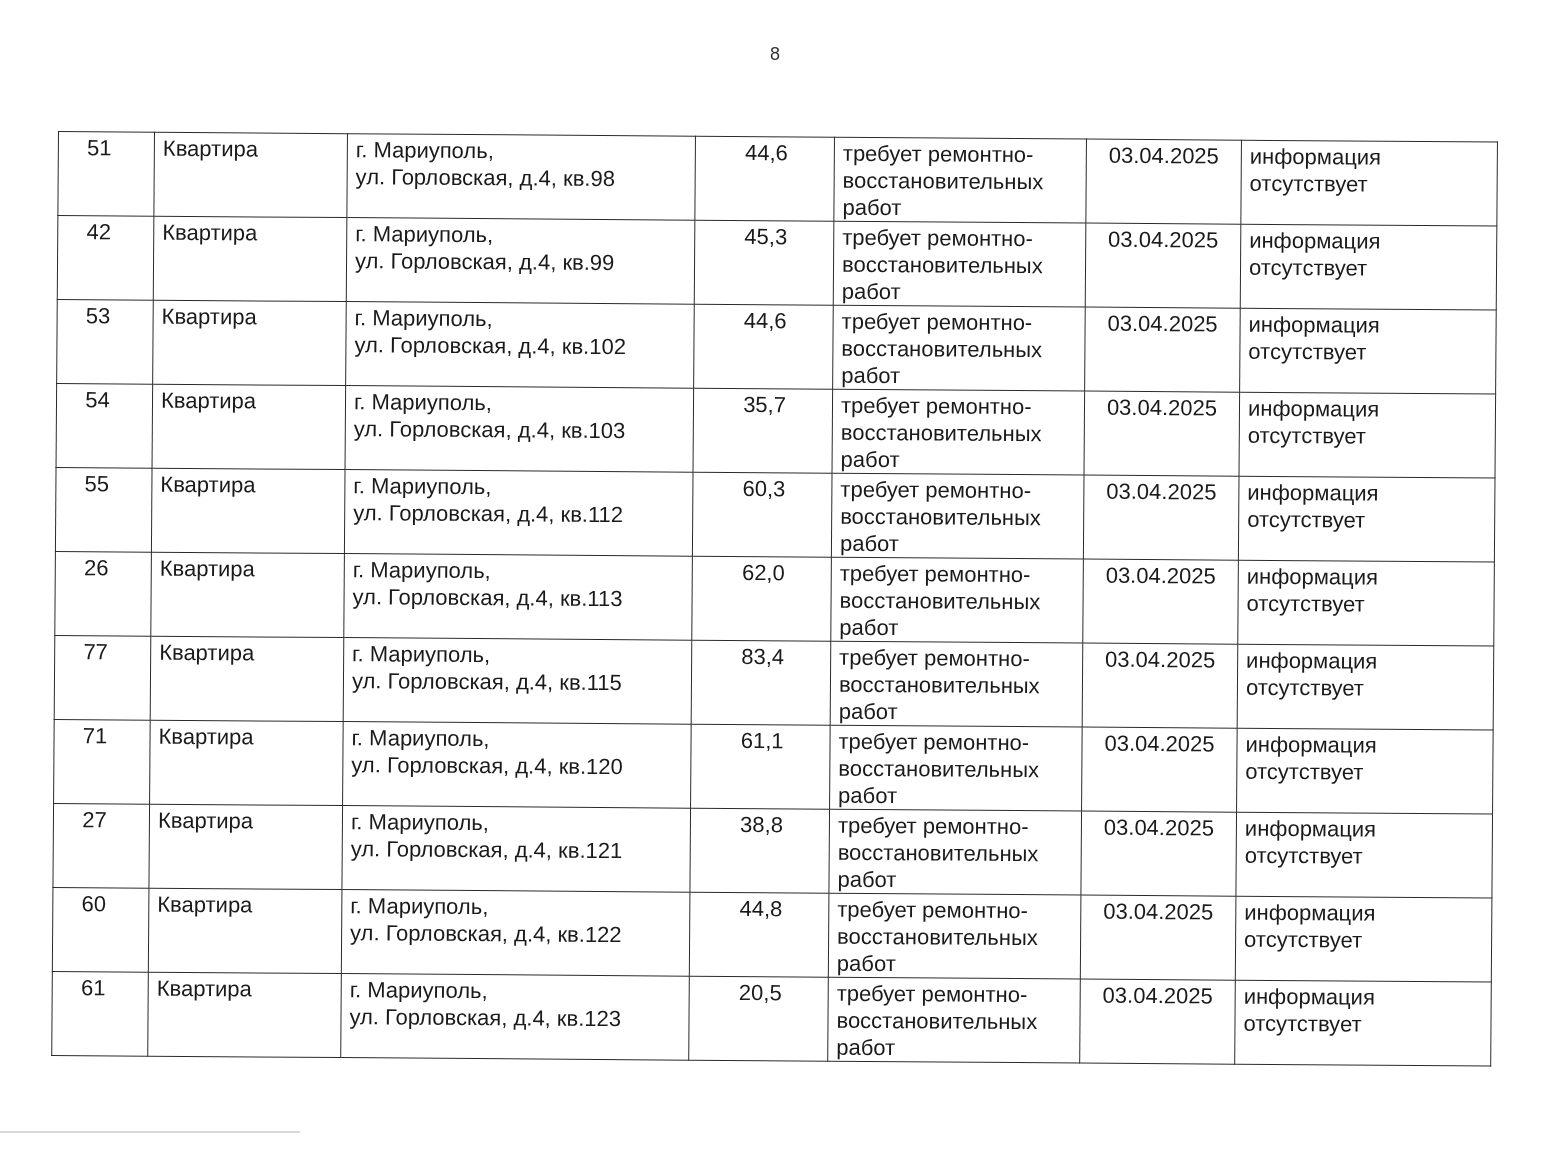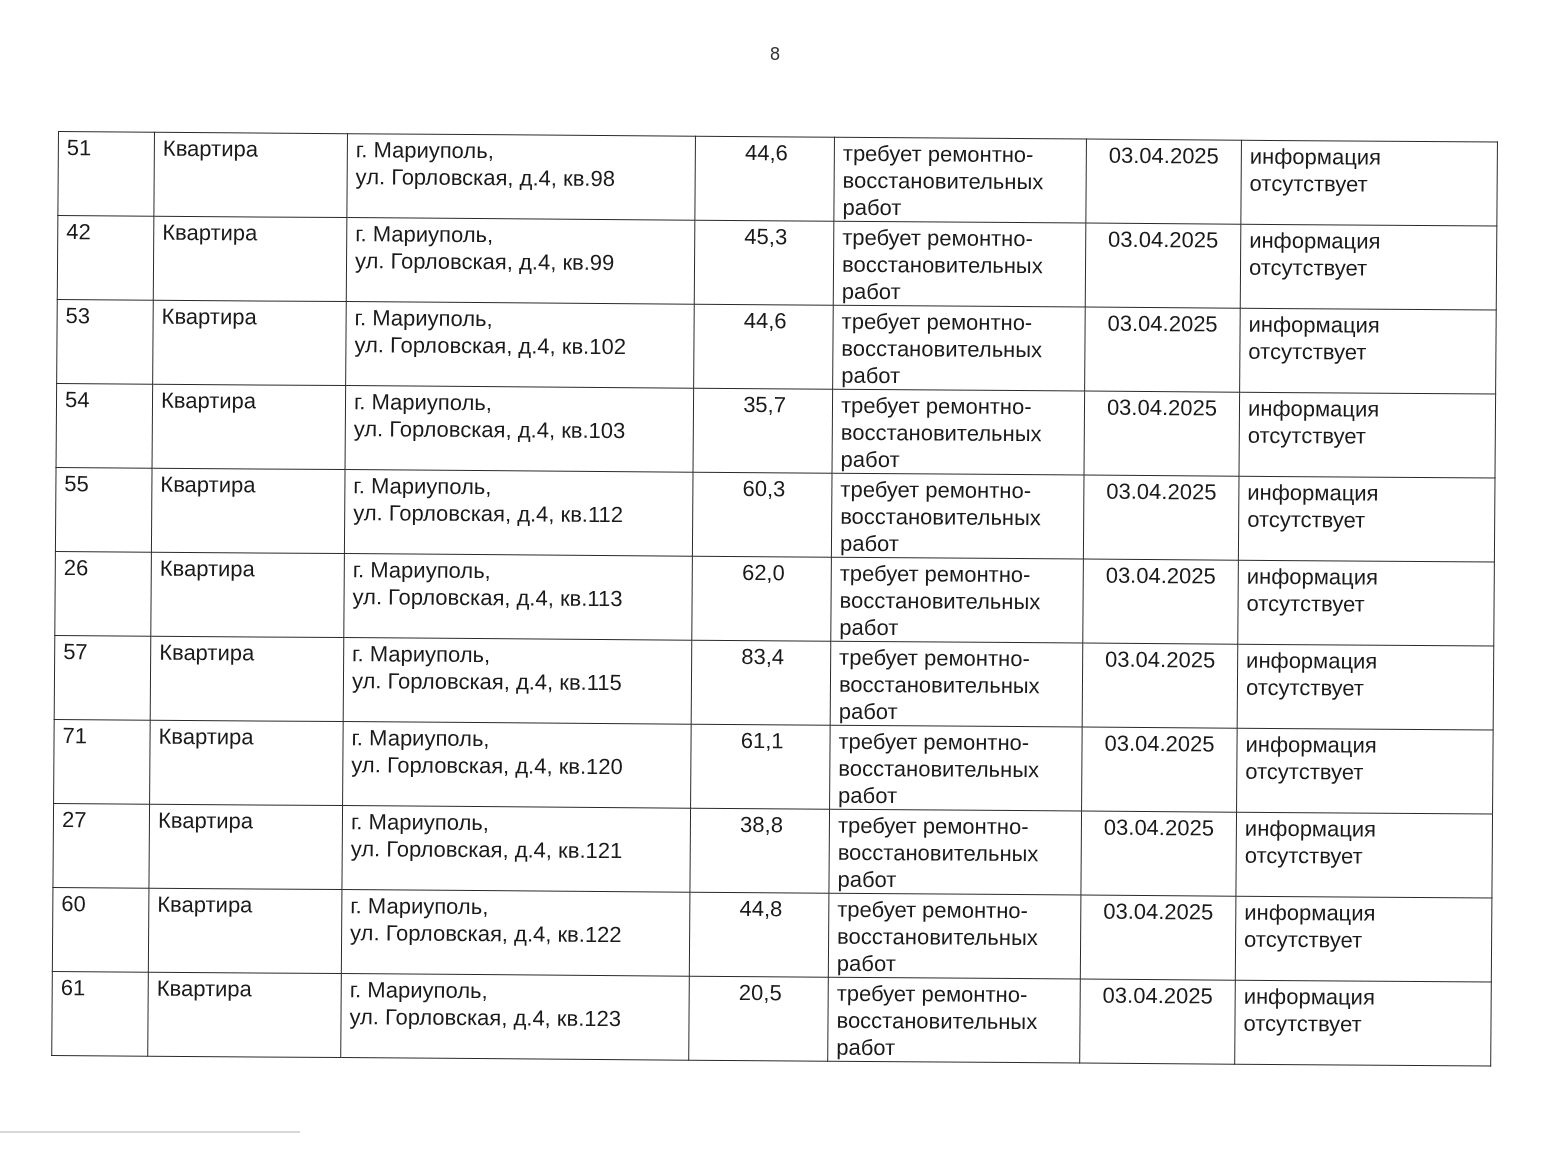--- a/index.html
+++ b/index.html
@@ -36,21 +36,21 @@
       font-size: 22px;
       line-height: 27px;
     }
     .register td {
       border: 1.6px solid #2b2b2b;
       vertical-align: top;
       padding: 2px 8px 0 8px;
       height: 80px;
       box-sizing: border-box;
     }
-    .col-num   { width: 96px; text-align: left; padding-right: 22px !important; }
+    .col-num   { width: 96px; text-align: center; padding-right: 22px !important; }
     .col-type  { width: 193px; }
     .col-addr  { width: 348px; }
     .col-area  { width: 139px; text-align: right; padding-right: 46px !important; }
     .col-state { width: 252px; }
     .col-date  { width: 155px; text-align: center; }
     .col-info  { width: auto; }
     .line { display: block; white-space: nowrap; }
     .scan-mark {
       position: absolute;
       left: 0;
@@ -190,21 +190,21 @@
       <span class="line">работ</span>
     </td>
     <td class="col-date"><span>03.04.2025</span></td>
     <td class="col-info">
       <span class="line">информация</span>
       <span class="line">отсутствует</span>
     </td>
   </tr>
 
   <tr>
-    <td class="col-num"><span>57</span></td>
+    <td class="col-num"><span>77</span></td>
     <td class="col-type"><span>Квартира</span></td>
     <td class="col-addr">
       <span class="line">г. Мариуполь,</span>
       <span class="line">ул. Горловская, д.4, кв.115</span>
     </td>
     <td class="col-area"><span>83,4</span></td>
     <td class="col-state">
       <span class="line">требует ремонтно-</span>
       <span class="line">восстановительных</span>
       <span class="line">работ</span>

